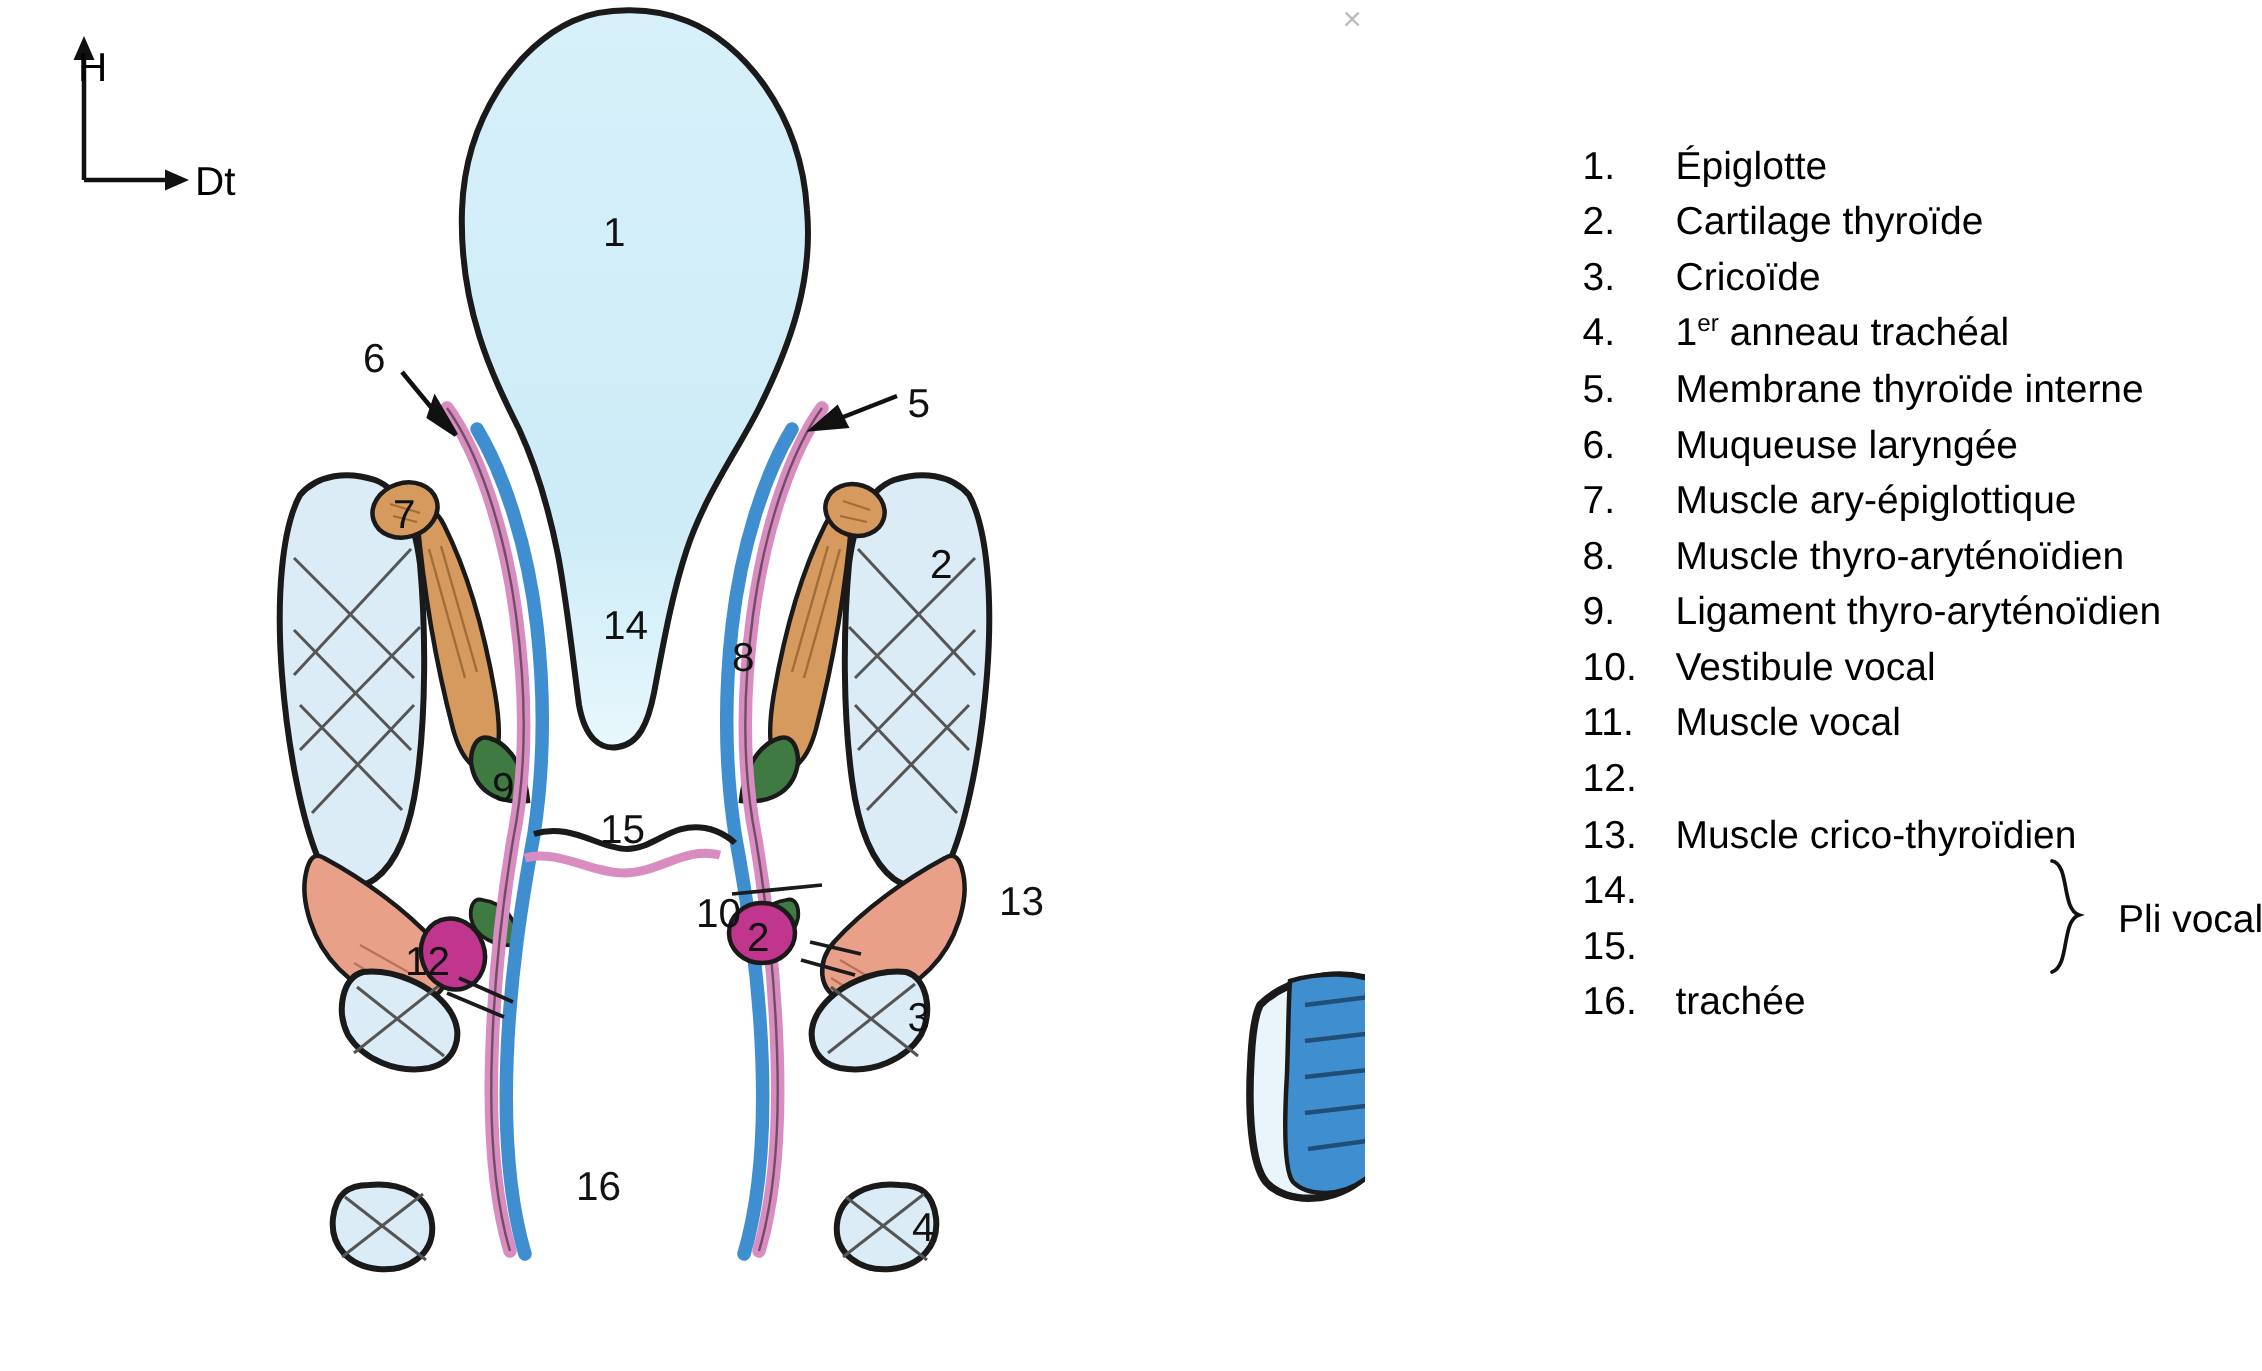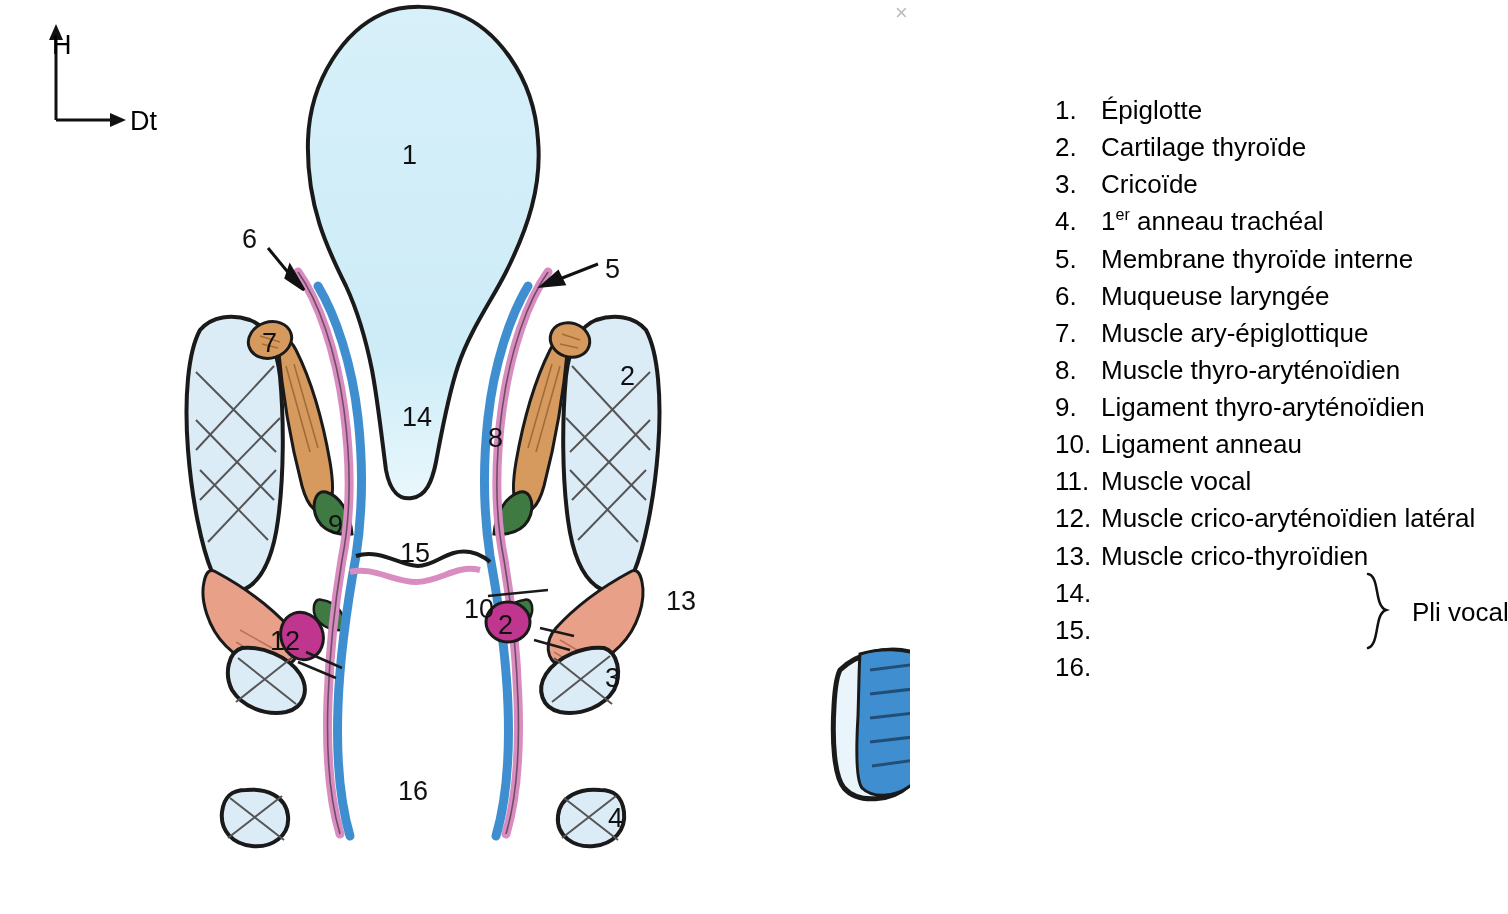--- a/index.html
+++ b/index.html
@@ -66,20 +66,21 @@
     align-items: flex-start;
     margin-bottom: 1px;
   }
   .legend-num {
     width: 46px;
     flex: none;
     text-align: left;
   }
   .legend-text {
     flex: 1;
+    margin-left: 16px;
   }
   .legend-text sup {
     font-size: 0.62em;
     vertical-align: super;
   }
   .brace-wrap {
     position: absolute;
     left: 307px;
     top: 480px;
     width: 200px;
@@ -293,21 +294,21 @@
     <span class="numlabel" style="left:92px;top:226px;">6</span>
     <span class="numlabel" style="left:112px;top:330px;">7</span>
     <span class="numlabel" style="left:338px;top:425px;">8</span>
     <span class="numlabel" style="left:178px;top:512px;">9</span>
     <span class="numlabel" style="left:314px;top:596px;">10</span>
     <span class="numlabel" style="left:348px;top:612px;">2</span>
     <span class="numlabel" style="left:120px;top:628px;">12</span>
     <span class="numlabel" style="left:516px;top:588px;text-align:center;">13</span>
     <span class="numlabel" style="left:252px;top:404px;">14</span>
     <span class="numlabel" style="left:250px;top:540px;text-align:right;">15</span>
-    <span class="numlabel" style="left:248px;top:778px;">16</span>
+    <span class="numlabel" style="left:234px;top:778px;">16</span>
   </div>
 
   <div class="legend">
 
     <div class="legend-row">
       <span class="legend-num">1.</span>
       <span class="legend-text">Épiglotte</span>
     </div>
     <div class="legend-row">
       <span class="legend-num">2.</span>
@@ -336,42 +337,42 @@
     <div class="legend-row">
       <span class="legend-num">8.</span>
       <span class="legend-text">Muscle thyro-aryténoïdien</span>
     </div>
     <div class="legend-row">
       <span class="legend-num">9.</span>
       <span class="legend-text">Ligament thyro-aryténoïdien</span>
     </div>
     <div class="legend-row">
       <span class="legend-num">10.</span>
-      <span class="legend-text">Ligament anneau</span>
+      <span class="legend-text">Vestibule vocal</span>
     </div>
     <div class="legend-row">
       <span class="legend-num">11.</span>
       <span class="legend-text">Muscle vocal</span>
     </div>
     <div class="legend-row">
       <span class="legend-num">12.</span>
-      <span class="legend-text">Muscle crico-aryténoïdien latéral</span>
     </div>
     <div class="legend-row">
       <span class="legend-num">13.</span>
       <span class="legend-text">Muscle crico-thyroïdien</span>
     </div>
     <div class="legend-row">
       <span class="legend-num">14.</span>
     </div>
     <div class="legend-row">
       <span class="legend-num">15.</span>
     </div>
     <div class="legend-row">
       <span class="legend-num">16.</span>
+      <span class="legend-text">trachée</span>
     </div>
 
     <div class="brace-wrap">
       <svg width="50" height="80" viewBox="0 0 50 80">
         <path d="M6 2 C18 4 12 34 24 38 C12 42 18 72 6 76" fill="none" stroke="#111" stroke-width="2.5" stroke-linecap="round"></path>
       </svg>
       <span class="brace-label">Pli vocal</span>
     </div>
   </div>
 

